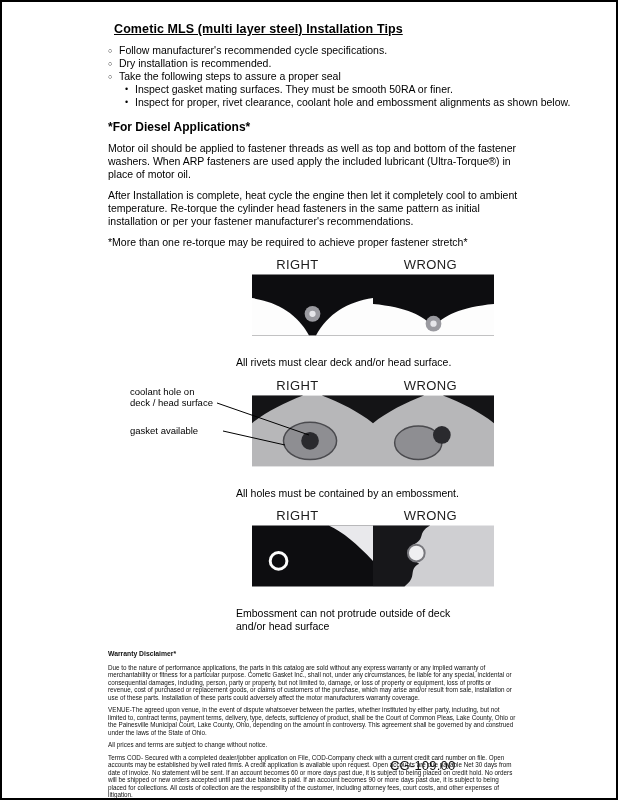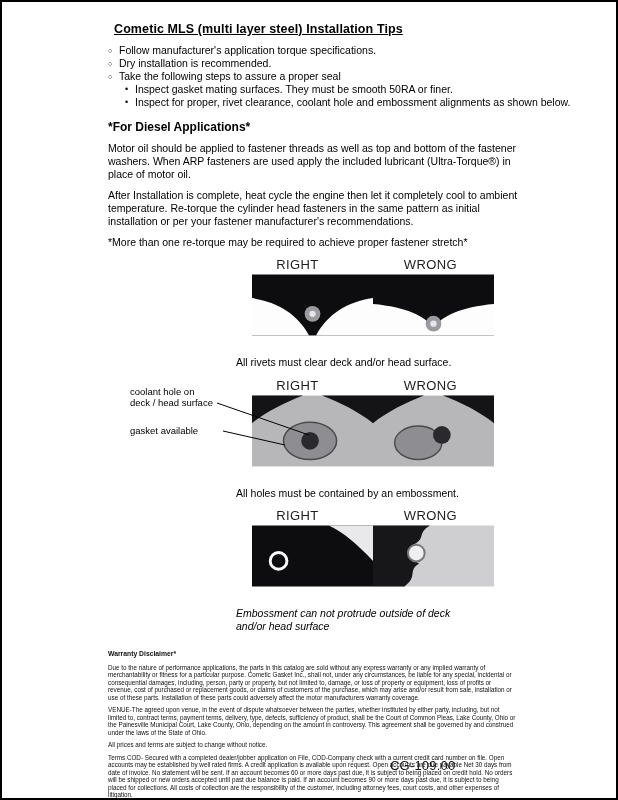--- a/index.html
+++ b/index.html
@@ -31,21 +31,21 @@
   .note { margin-top:8px; font-size:10.5px; line-height:13px; width:418px; }
 
   .diagrams { margin-top:8px; margin-left:128px; width:258px; }
   .diag-row { margin-bottom:2px; }
   .diag-labels { display:flex; }
   .diag-labels span { width:123px; text-align:center; font-size:13px; color:#1c1c1c; letter-spacing:0.4px; }
   .diag-labels span:last-child { margin-left:10px; }
   .diag-panels { display:flex; position:relative; margin-top:2px;margin-left:16px; }
   .panel { display:block; }
   .diag-caption { margin-top:20px; margin-bottom:9px; font-size:10.5px; line-height:12.5px; }
-  .cap-narrow { width:225px;font-style:italic; }
+  .cap-narrow { width:225px; }
 
   .callout-label { position:absolute; font-size:9.5px; line-height:11px; color:#000; z-index:4; }
   .co-coolant { left:-122px; top:-9px; width:86px; }
   .co-emboss  { left:-122px; top:30px; width:95px; }
   .callout-lines { position:absolute; left:-125px; top:-6px; width:200px; height:70px; z-index:3; pointer-events:none; }
 
   .disclaimer { margin-top:18px; width:408px; font-size:6.3px; line-height:7.5px; color:#111; }
   .disclaimer .dh { font-size:6.8px; font-weight:bold; margin-bottom:6px; }
   .disclaimer p { margin-bottom:5px; }
   .disclaimer p.tight { margin-bottom:0; }
@@ -59,21 +59,21 @@
 <body>
 
 <div class="page">
   <div class="content">
 
     <div class="title">Cometic MLS (multi layer steel) Installation Tips</div>
 
     <div class="bullets">
       <div class="bullet">
         <span class="bm">○</span>
-        <span>Follow manufacturer's application torque specifications.</span>
+        <span>Follow manufacturer's recommended cycle specifications.</span>
       </div>
       <div class="bullet">
         <span class="bm">○</span>
         <span>Dry installation is recommended.</span>
       </div>
       <div class="bullet">
         <span class="bm">○</span>
         <span>Take the following steps to assure a proper seal</span>
       </div>
       <div class="bullet subbullet">

